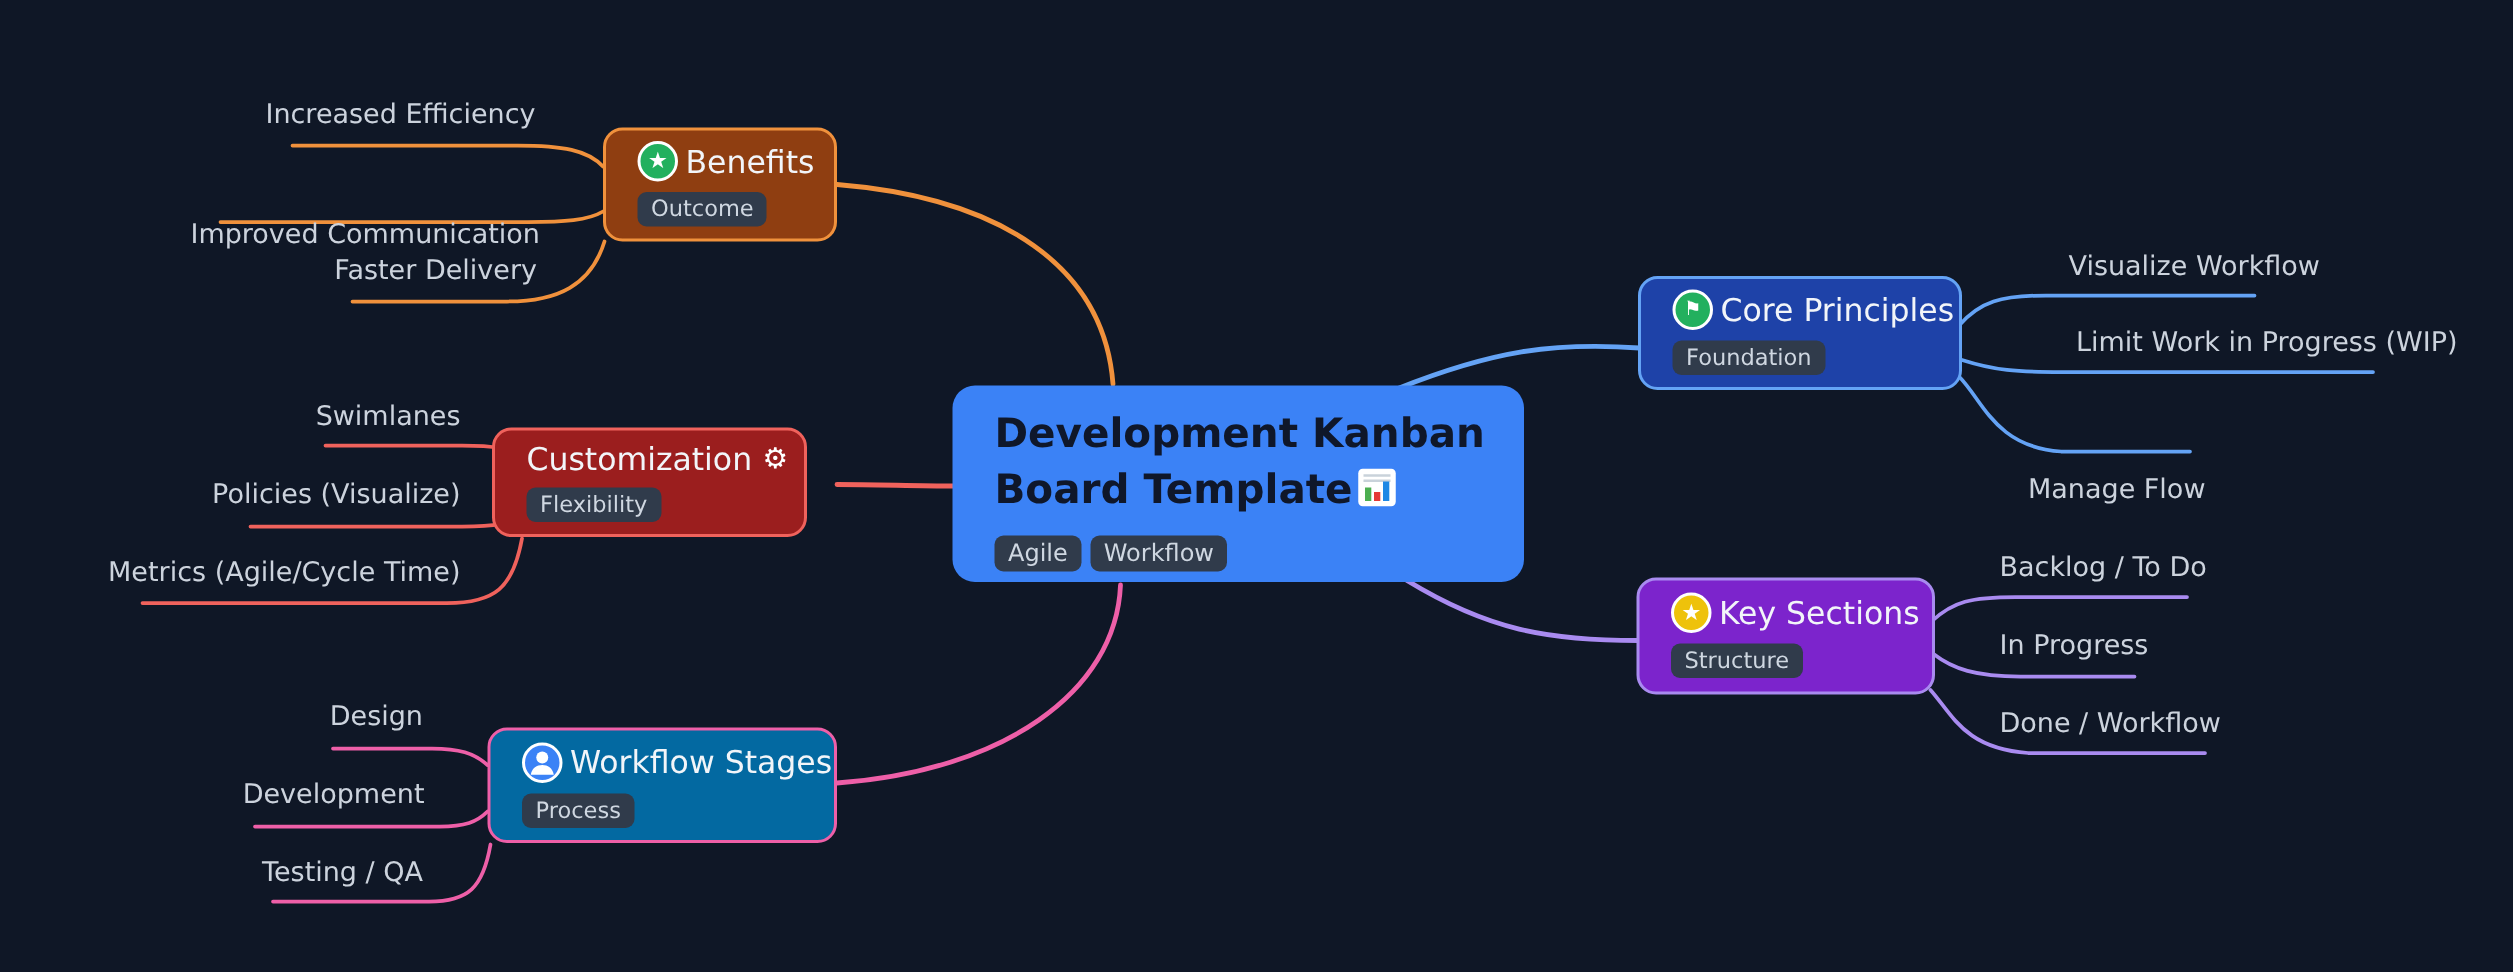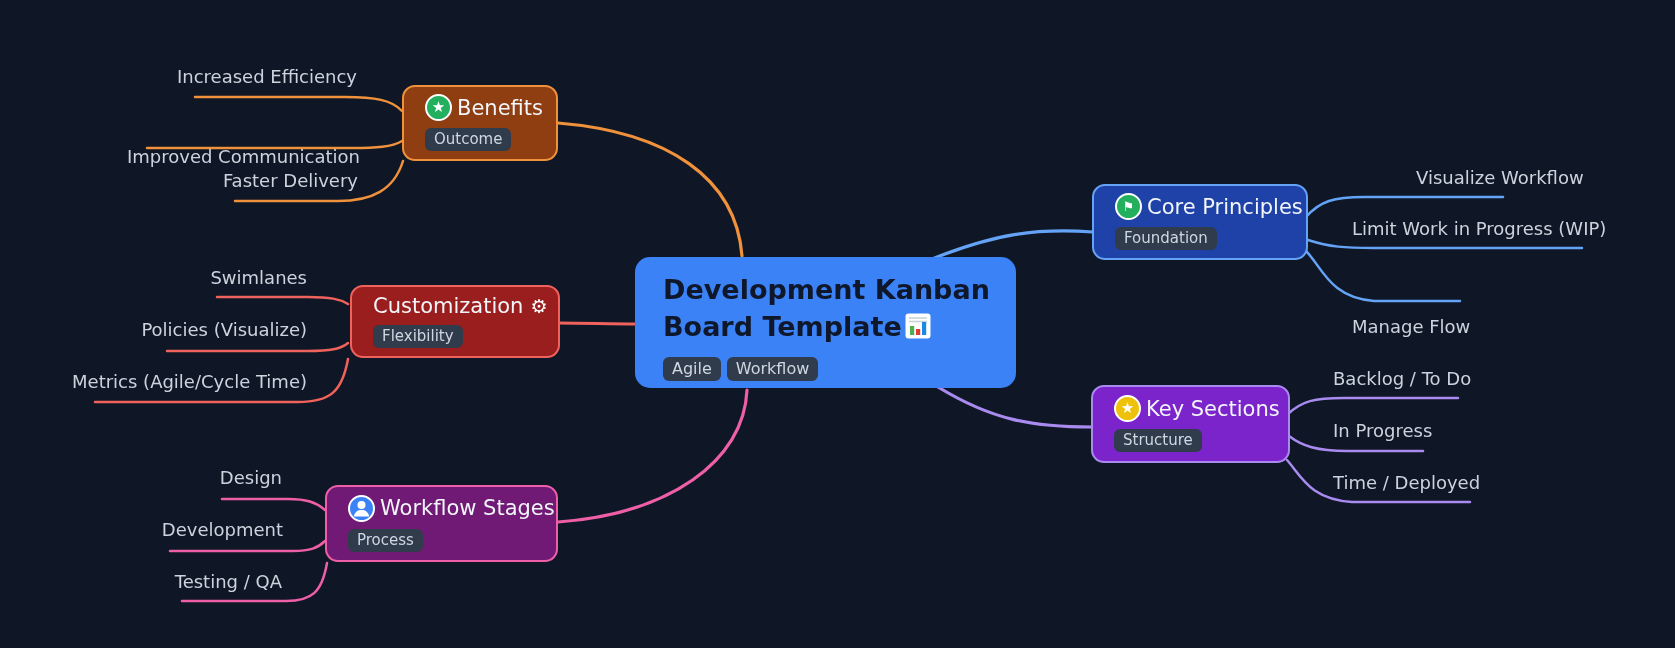--- a/index.html
+++ b/index.html
@@ -44,22 +44,22 @@
     padding:14px 24px 12px 28px;justify-content:flex-start;
   }
   #node-root .root-title{
     color:#0f172a;font-size:27px;font-weight:bold;line-height:37px;width:330px;
   }
   #node-root .root-tags{display:flex;gap:6px;margin-top:8px;}
   #node-root .tag{margin-top:0;font-size:16px;}
   .chart-icon{display:inline-block;vertical-align:-4px;margin-left:2px;}
 
   #node-benefits{left:402px;top:85px;width:156px;height:76px;background:#8f3e11;border-color:#f0913c;}
-  #node-customization{left:350px;top:285px;width:210px;height:73px;background:#9b1e1e;border-color:#f0625c;}
-  #node-workflow{left:325px;top:485px;width:233px;height:77px;background:#701a75;border-color:#ee5fa8;}
+  #node-customization{left:328px;top:285px;width:210px;height:73px;background:#9b1e1e;border-color:#f0625c;}
+  #node-workflow{left:325px;top:485px;width:233px;height:77px;background:#0369a1;border-color:#ee5fa8;}
   #node-core{left:1092px;top:184px;width:216px;height:76px;background:#1e42a8;border-color:#64a3f5;}
   #node-key{left:1091px;top:385px;width:199px;height:78px;background:#7c24cc;border-color:#a98bf0;}
 
   .gear-icon{color:#ffffff;font-size:19px;margin-left:2px;}
 
   .leaf{
     position:absolute;z-index:2;color:#ccd3dd;font-size:18px;
     height:26px;line-height:26px;white-space:nowrap;
   }
   .leaf.l-left{text-align:left;}
@@ -169,21 +169,21 @@
   <div class="leaf l-left" style="right:1317px;top:168px;">Faster Delivery</div>
 
   <div class="leaf l-left" style="right:1368px;top:265px;">Swimlanes</div>
   <div class="leaf l-left" style="right:1368px;top:317px;">Policies (Visualize)</div>
   <div class="leaf l-left" style="right:1368px;top:369px;">Metrics (Agile/Cycle Time)</div>
 
   <div class="leaf l-left" style="right:1393px;top:465px;">Design</div>
   <div class="leaf l-left" style="right:1392px;top:517px;">Development</div>
   <div class="leaf l-left" style="right:1393px;top:569px;">Testing / QA</div>
 
-  <div class="leaf" style="left:1416px;top:165px;">Visualize Workflow</div>
-  <div class="leaf" style="left:1352px;top:216px;">Limit Work in Progress (WIP)</div>
+  <div class="leaf" style="left:1379px;top:165px;">Visualize Workflow</div>
+  <div class="leaf" style="left:1384px;top:216px;">Limit Work in Progress (WIP)</div>
   <div class="leaf" style="left:1352px;top:269px;margin-top:45px;">Manage Flow</div>
 
   <div class="leaf" style="left:1333px;top:366px;">Backlog / To Do</div>
   <div class="leaf" style="left:1333px;top:418px;">In Progress</div>
-  <div class="leaf" style="left:1333px;top:470px;">Time / Deployed</div>
+  <div class="leaf" style="left:1333px;top:470px;">Done / Workflow</div>
 
 </div>
 
 </body></html>

